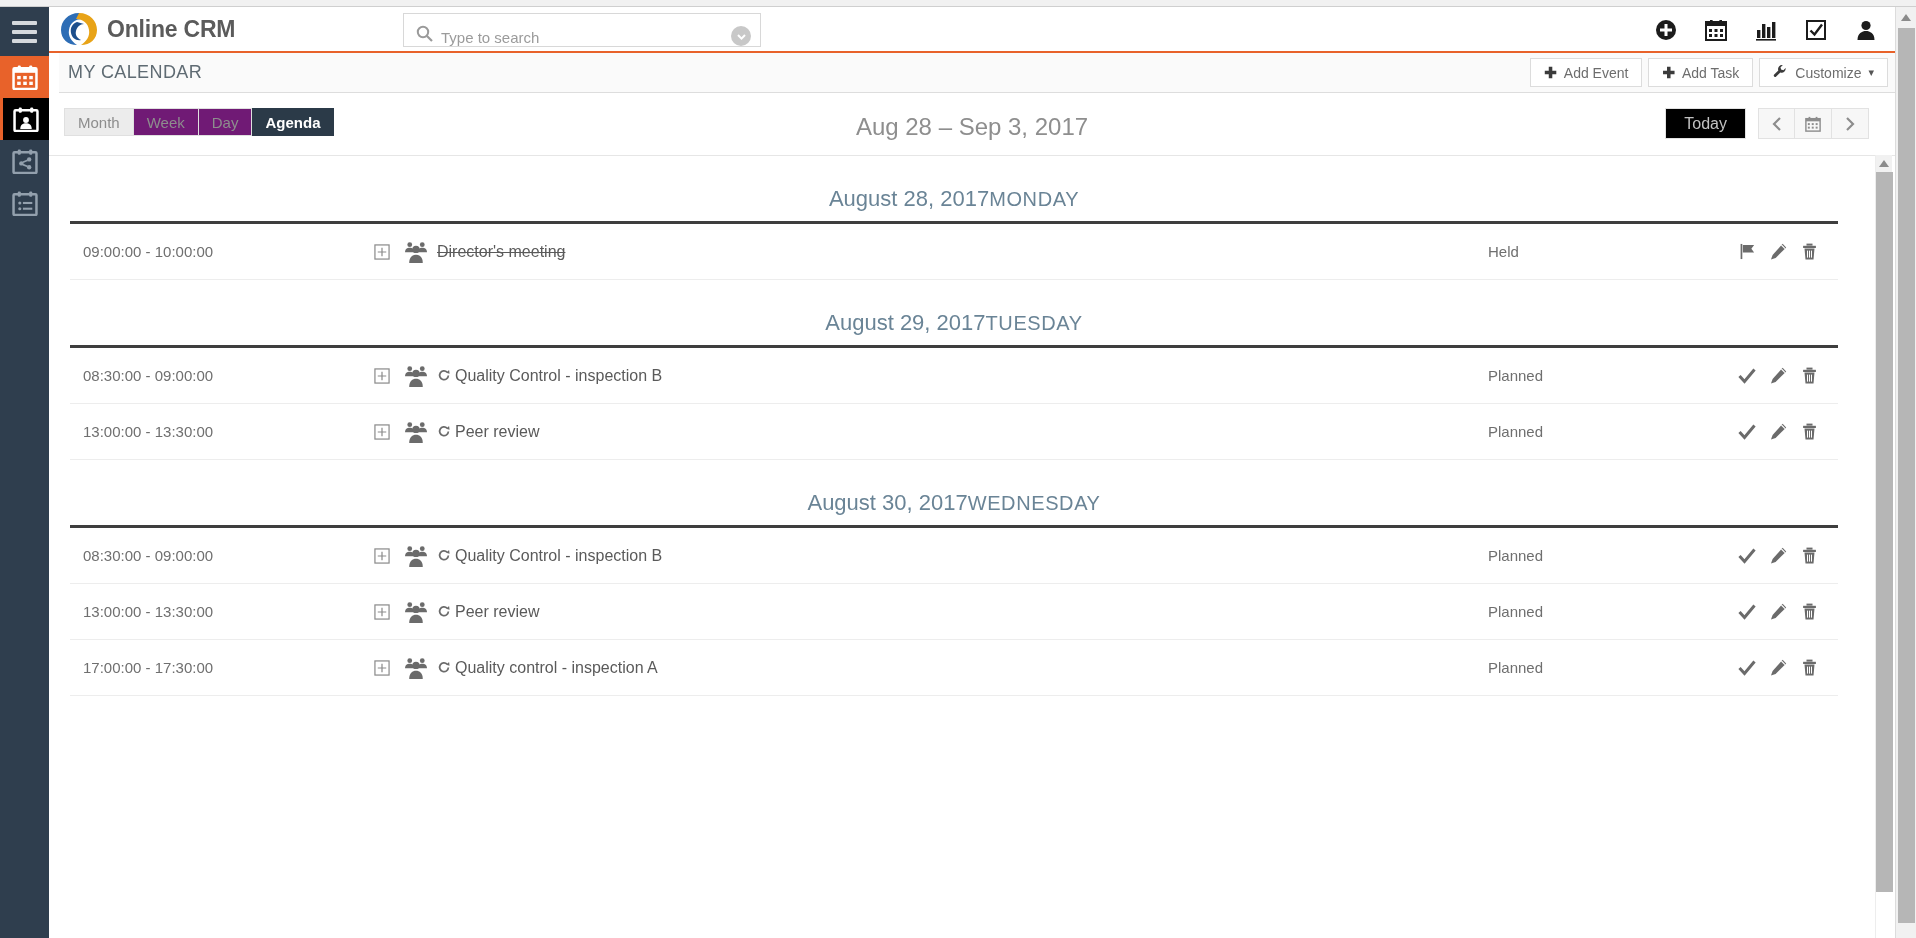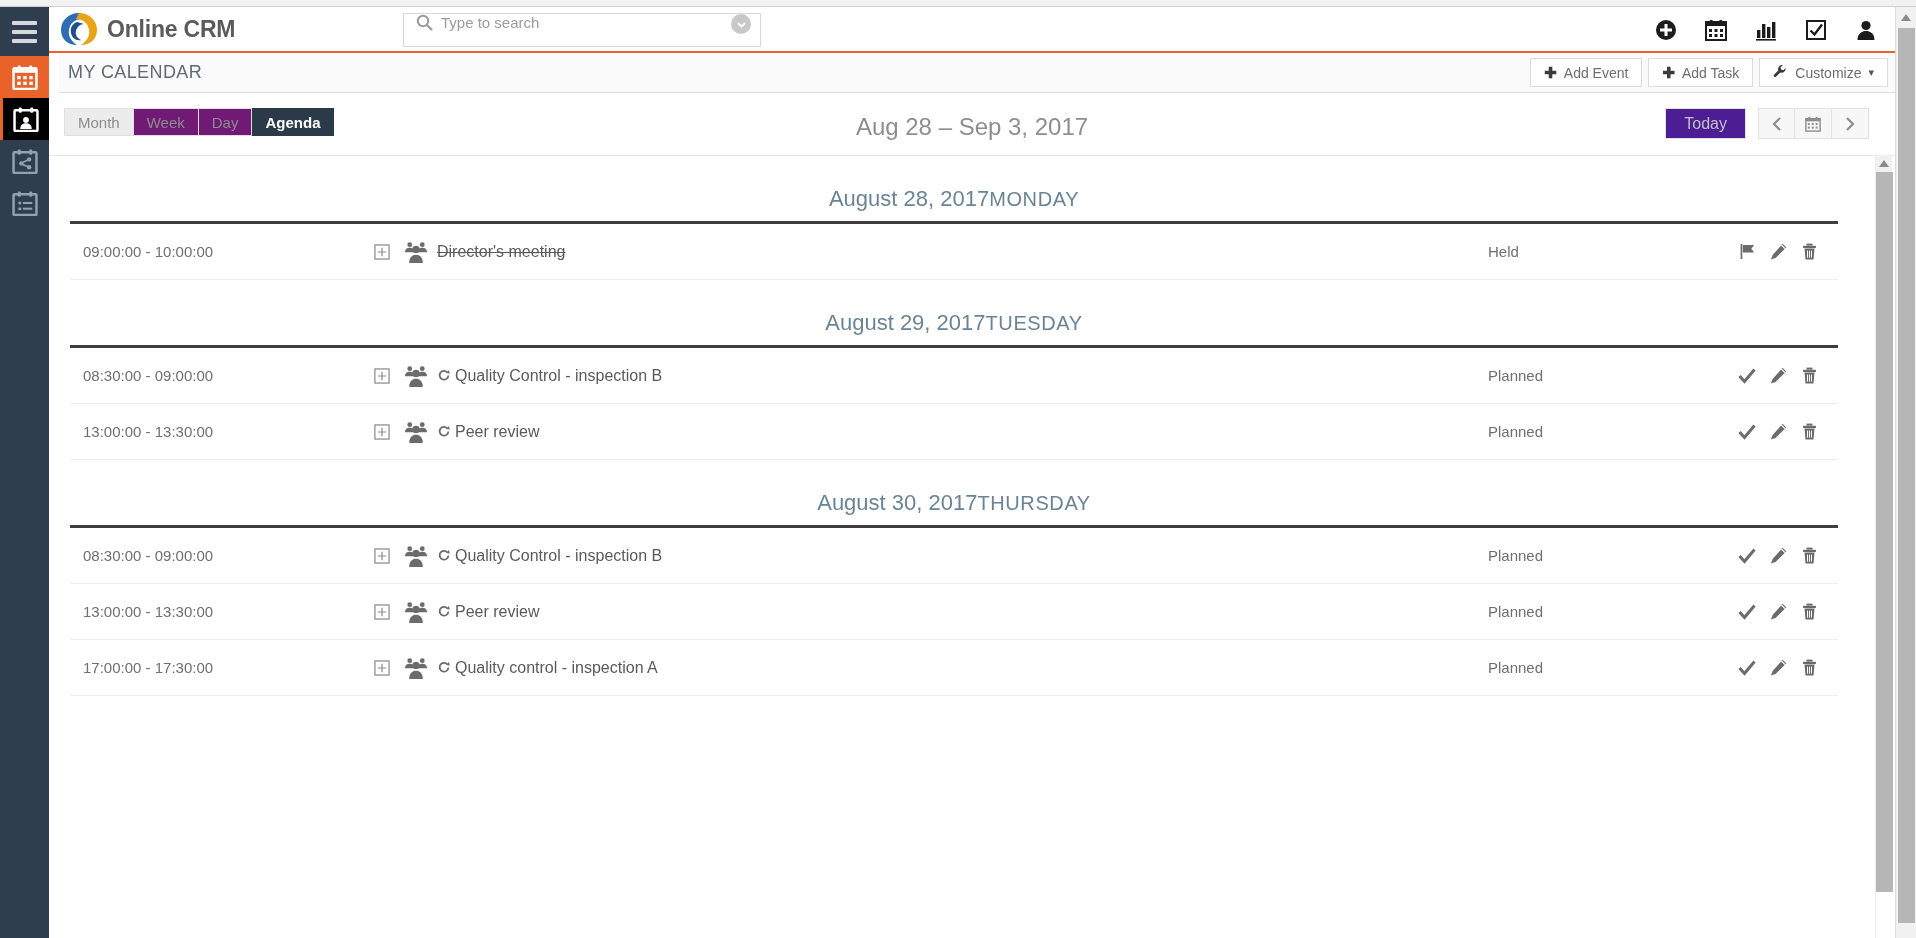--- a/index.html
+++ b/index.html
@@ -40,21 +40,21 @@
     position: absolute; left: 49px; top: 7px; width: 1846px; height: 46px;
     background: #ffffff; border-bottom: 2px solid #e8622a;
     display: flex; align-items: center;
   }
   .logo-wrap { display: flex; align-items: center; margin-left: 10px; gap: 8px; }
   .logo-mark { width: 40px; height: 38px; }
   .logo-text { font-size: 23px; font-weight: bold; color: #5b5b5b; letter-spacing: -0.2px; }
 
   .search-box {
     position: absolute; left: 354px; top: 6px; width: 358px; height: 34px;
-    border: 1px solid #d8d8d8; background: #fff; display: flex; align-items: flex-start;
+    border: 1px solid #d8d8d8; background: #fff; display: flex; align-items: flex-end;
   }
   .search-icon { margin-left: 12px; color: #9a9a9a; }
   .search-input {
     flex: 1; border: none; outline: none; font-size: 15px; color: #8a8a8a;
     margin-left: 8px; font-family: "Liberation Sans", sans-serif; background: transparent;
   }
   .search-input::placeholder { color: #9b9b9b; }
   .search-drop {
     width: 20px; height: 20px; border-radius: 50%; background: #c8c8c8;
     margin-right: 9px; display: flex; align-items: center; justify-content: center;
@@ -104,21 +104,21 @@
   .viewtab.active { background: #2b3a48; color: #ffffff; border-color: #2b3a48; font-weight: bold; }
 
   .range-title {
     position: absolute; left: 0; right: 0; top: 20px; text-align: center;
     font-size: 24px; color: #8e8e8e; font-weight: normal;
   }
 
   .nav-group { position: absolute; right: 26px; top: 15px; display: flex; }
   .btn-today {
     height: 31px; padding: 0 18px; display: flex; align-items: center;
-    border: 1px solid #e2e2e2; background: #4c1d95; color: #c2c2c2;
+    border: 1px solid #e2e2e2; background: #000000; color: #c2c2c2;
     font-size: 16px; cursor: default; margin-right: 12px;
   }
   .nav-arrows { display: flex; }
   .nav-btn {
     width: 37px; height: 31px; border: 1px solid #e2e2e2; border-left: none;
     background: #f7f7f7; display: flex; align-items: center; justify-content: center;
     color: #8d8d8d; font-size: 17px; cursor: pointer;
   }
   .nav-btn:first-child { border-left: 1px solid #e2e2e2; }
 
@@ -560,21 +560,21 @@
                     <line x1="10" y1="7.6" x2="10" y2="14.6"></line>
                   </g>
                 </svg>
               </span>
             </div>
           </div>
         </div>
         <div class="day-block">
           <div class="day-head">
             <span class="day-date">August 30, 2017</span>
-            <span class="day-dow">THURSDAY</span>
+            <span class="day-dow">WEDNESDAY</span>
           </div>
           <div class="ev-row">
             <div class="ev-time">08:30:00 - 09:00:00</div>
             <div class="ev-expand">
               <svg width="16" height="16" viewBox="0 0 17 17">
                 <rect x="1" y="1" width="15" height="15" fill="none" stroke="#8b8b8b" stroke-width="1.3"></rect>
                 <path d="M8.5 4 L8.5 13 M4 8.5 L13 8.5" stroke="#8b8b8b" stroke-width="1.3"></path>
               </svg>
             </div>
             <div class="ev-main">

